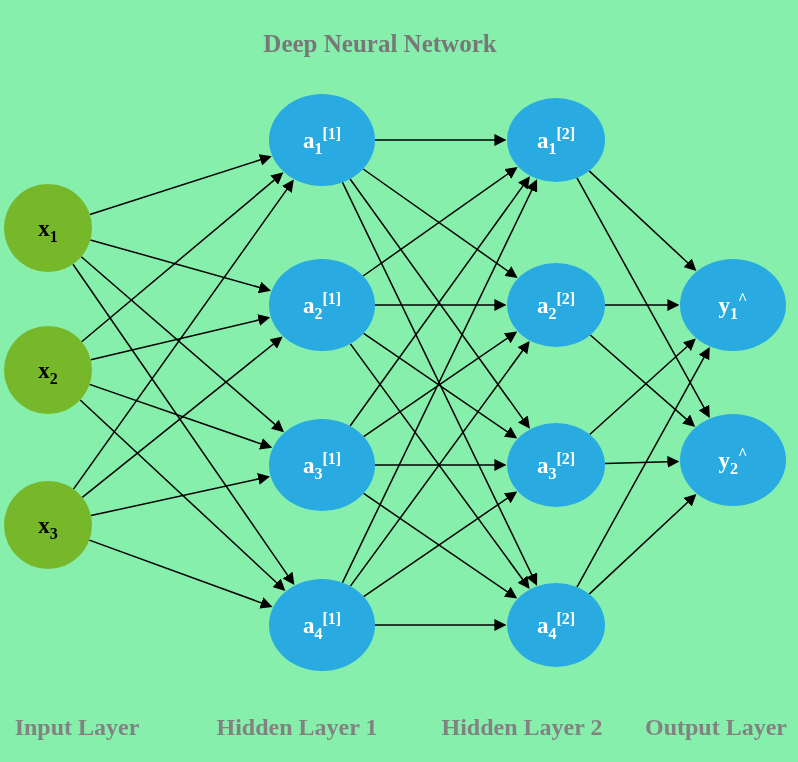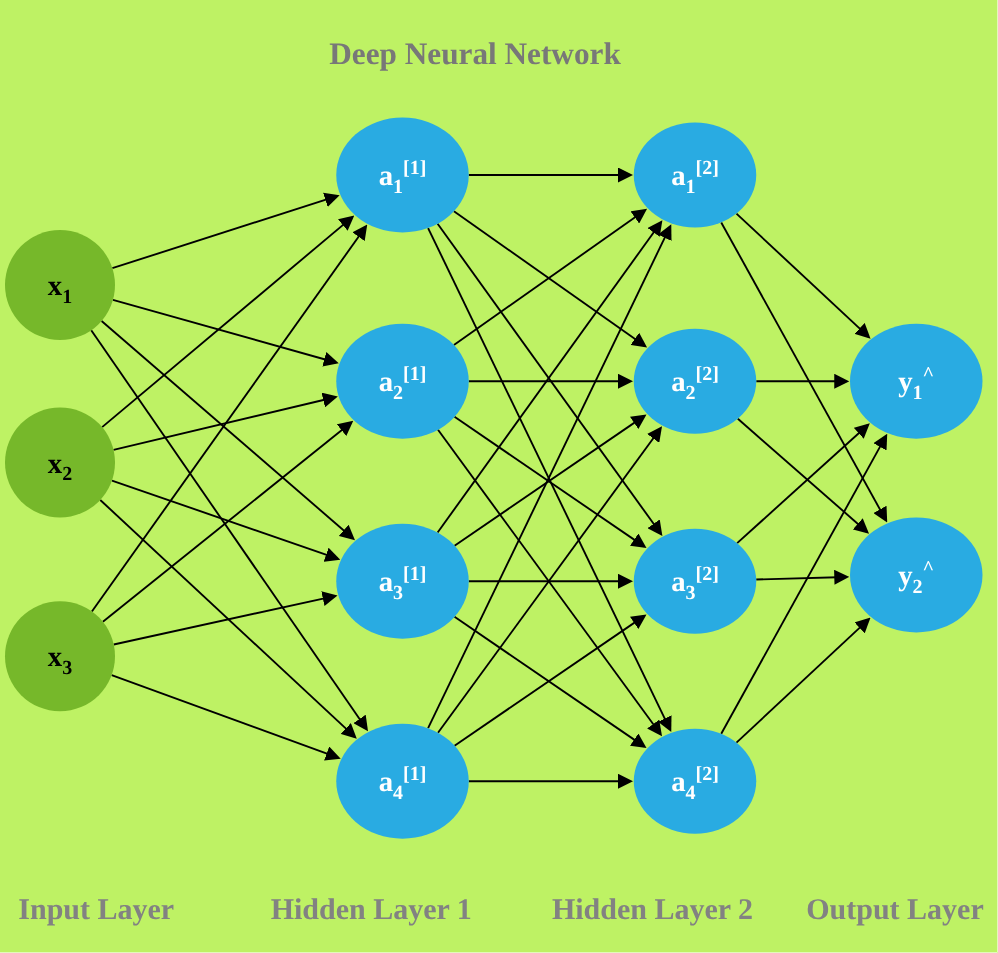--- a/index.html
+++ b/index.html
@@ -4,21 +4,21 @@
 <style>
   html, body {
     margin: 0;
     padding: 0;
     background: #ffffff;
   }
   .canvas {
     position: relative;
     width: 798px;
     height: 762px;
-    background: #bef264;
+    background: #86efac;
     overflow: hidden;
     font-family: "Liberation Serif", serif;
   }
   .diagram-title {
     position: absolute;
     top: 30px;
     left: 380px;
     transform: translateX(-50%);
     font-size: 25px;
     font-weight: bold;

